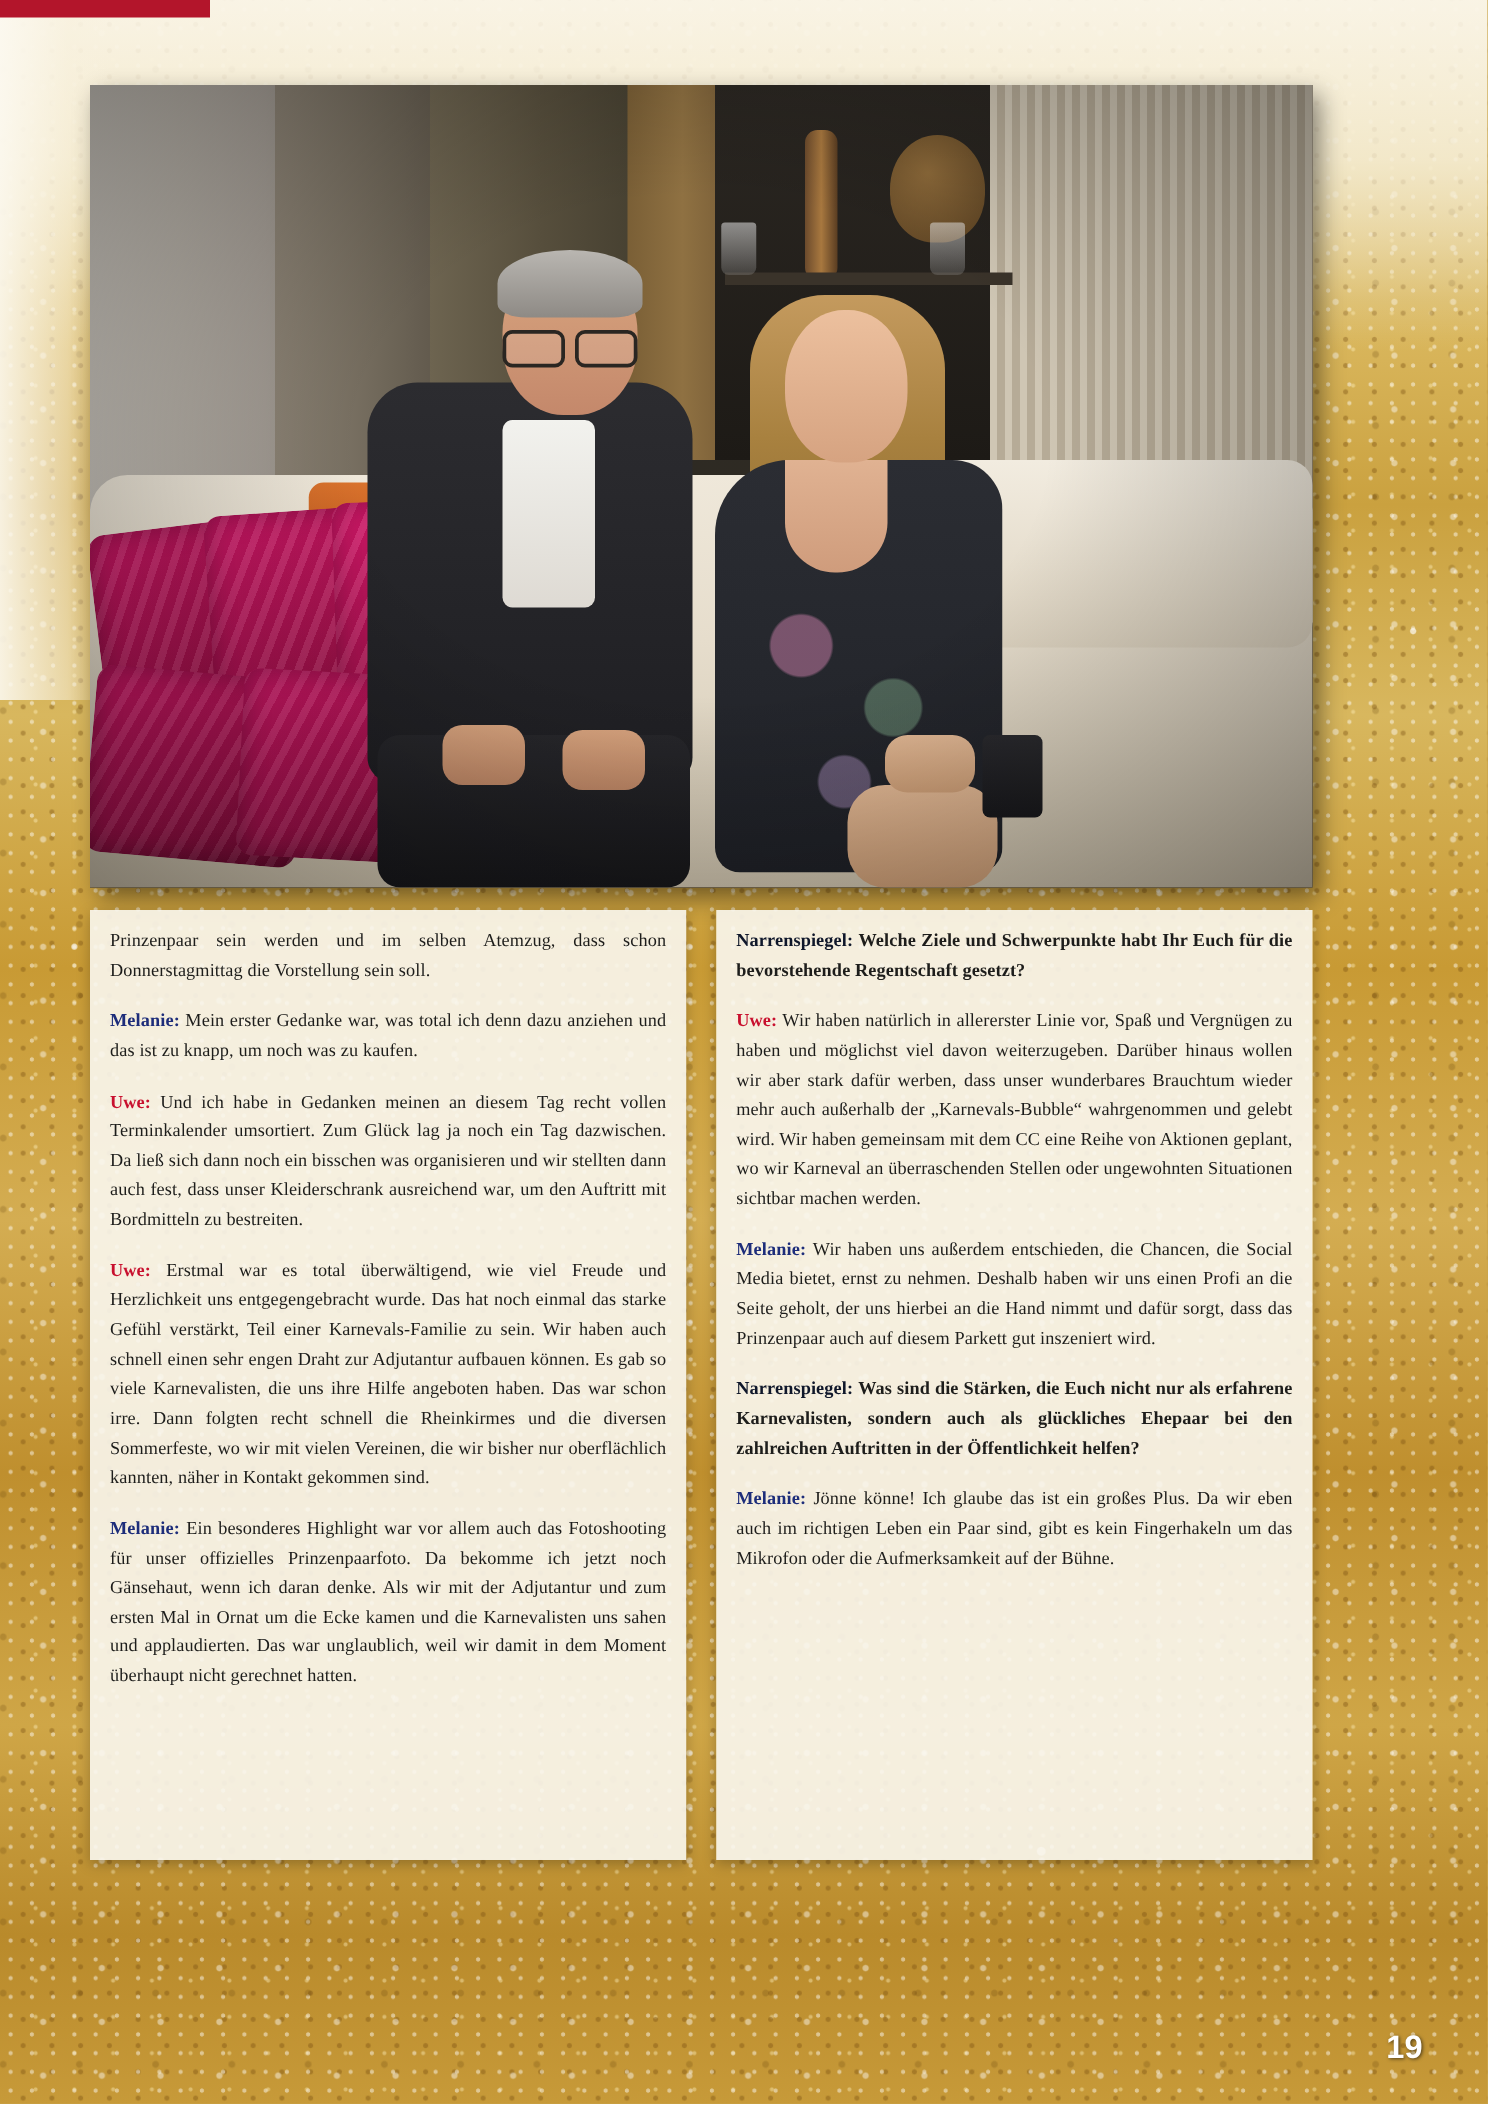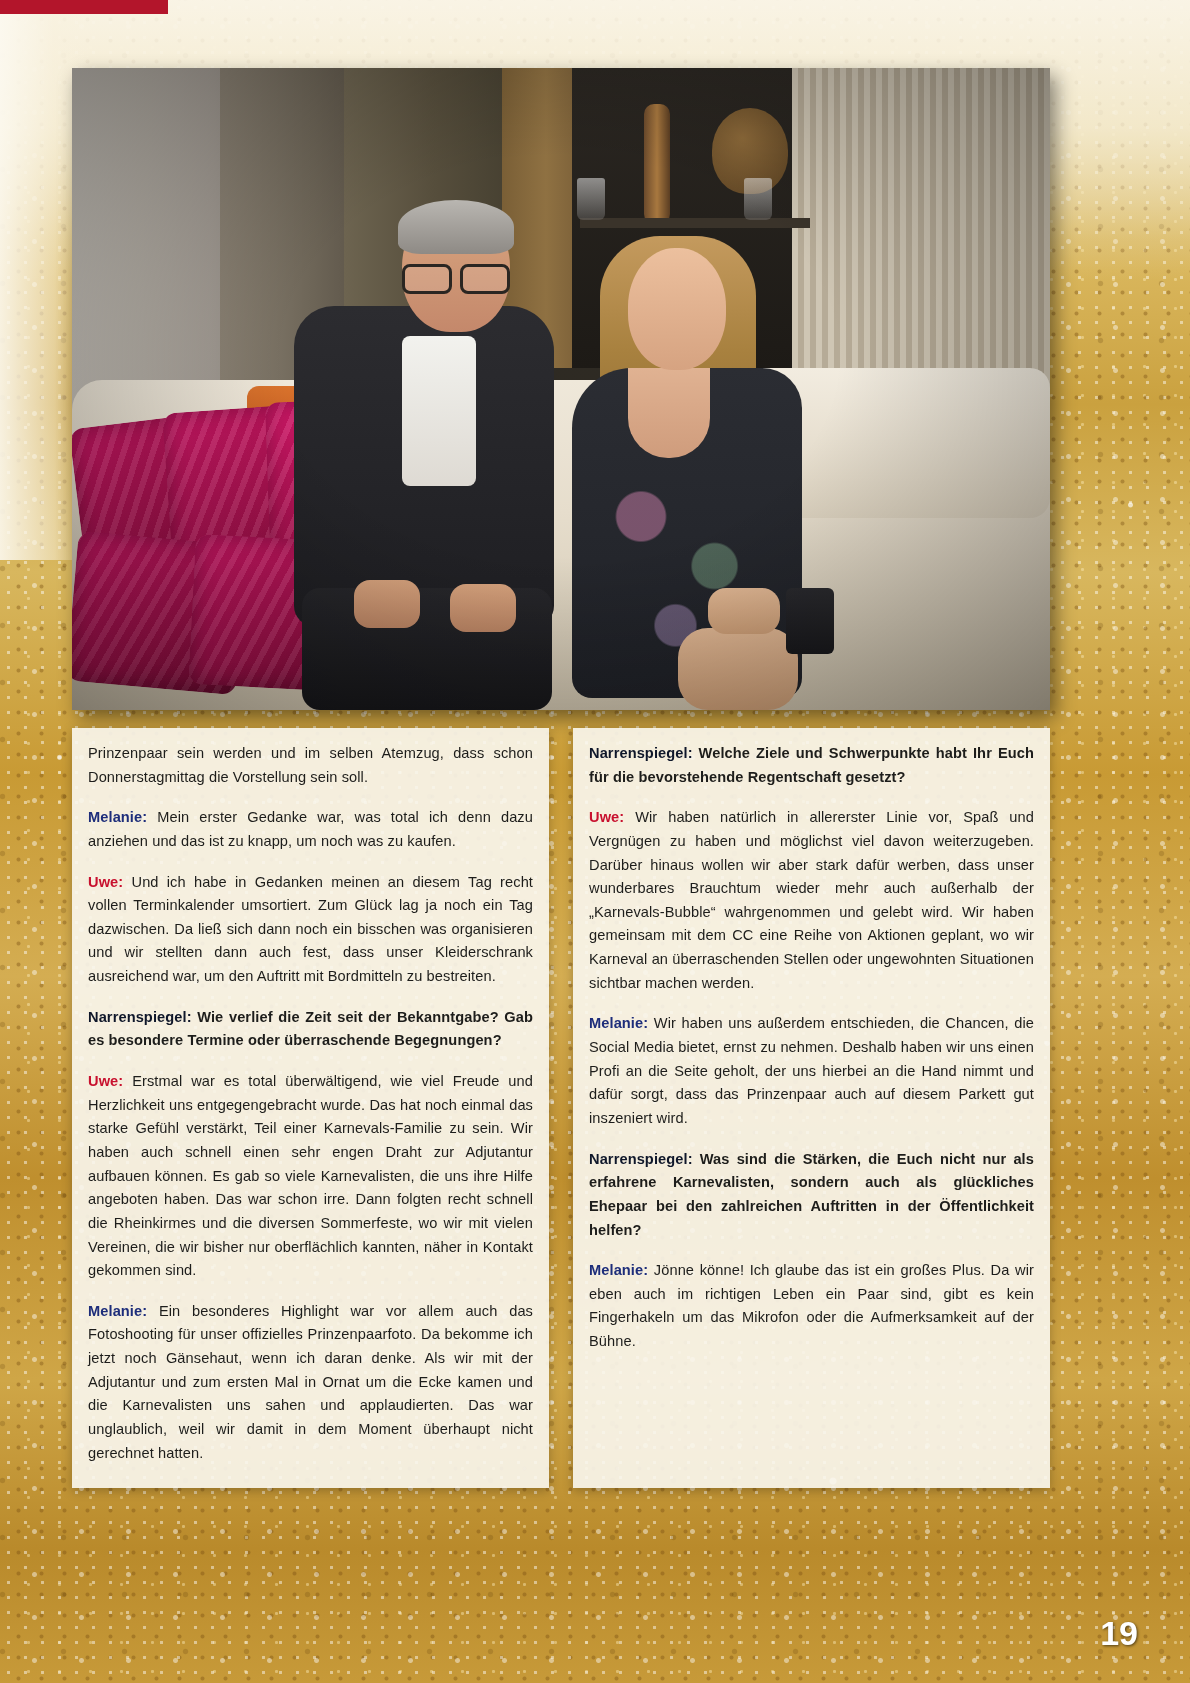--- a/index.html
+++ b/index.html
@@ -285,36 +285,36 @@
   }
   .col.left { height: 760px; }
   .col.right { height: 760px; }
 
   p.para {
     margin: 0 0 17px 0;
     font-size: 14.6px;
     line-height: 1.62;
     color: #1d1d1b;
     text-align: justify;
-    font-family: Liberation Sans, sans-serif;
+    font-family: Liberation Serif, serif;
     letter-spacing: 0.1px;
   }
   p.para:last-child { margin-bottom: 0; }
   .spk { font-weight: bold; }
   .spk.uwe { color: #c8102e; }
   .spk.melanie { color: #1d2d7a; }
   .spk.narr { color: #0f172a; }
   .q { font-weight: bold; color: #1d1d1b; }
 
   
   .page-number {
     position: absolute;
     right: 52px;
     bottom: 30px;
-    font-size: 34px;
+    font-size: 26px;
     font-weight: bold;
     color: #ffffff;
     text-shadow: 1px 1px 3px rgba(0,0,0,0.6);
     font-family: "Liberation Sans", sans-serif;
   }
 </style>
 </head>
 <body>
 
 <div class="page">
@@ -370,21 +370,20 @@
 
       <div class="photo-vignette"></div>
     </div>
   </div>
 
   <div class="columns">
     <div class="col left" id="col-left">
         <p class="para"><span>Prinzenpaar sein werden und im selben Atemzug, dass schon Donnerstagmittag die Vorstellung sein soll.</span></p>
         <p class="para"><span class="spk melanie">Melanie:</span> <span>Mein erster Gedanke war, was total ich denn dazu anziehen und das ist zu knapp, um noch was zu kaufen.</span></p>
         <p class="para"><span class="spk uwe">Uwe:</span> <span>Und ich habe in Gedanken meinen an diesem Tag recht vollen Terminkalender umsortiert. Zum Glück lag ja noch ein Tag dazwischen. Da ließ sich dann noch ein bisschen was organisieren und wir stellten dann auch fest, dass unser Kleiderschrank ausreichend war, um den Auftritt mit Bordmitteln zu bestreiten.</span></p>
-        <p class="para"><span class="spk narr">Narrenspiegel:</span> <span class="q">Wie verlief die Zeit seit der Bekanntgabe? Gab es besondere Termine oder überraschende Begegnungen?</span></p>
         <p class="para"><span class="spk uwe">Uwe:</span> <span>Erstmal war es total überwältigend, wie viel Freude und Herzlichkeit uns entgegengebracht wurde. Das hat noch einmal das starke Gefühl verstärkt, Teil einer Karnevals-Familie zu sein. Wir haben auch schnell einen sehr engen Draht zur Adjutantur aufbauen können. Es gab so viele Karnevalisten, die uns ihre Hilfe angeboten haben. Das war schon irre. Dann folgten recht schnell die Rheinkirmes und die diversen Sommerfeste, wo wir mit vielen Vereinen, die wir bisher nur oberflächlich kannten, näher in Kontakt gekommen sind.</span></p>
         <p class="para"><span class="spk melanie">Melanie:</span> <span>Ein besonderes Highlight war vor allem auch das Fotoshooting für unser offizielles Prinzenpaarfoto. Da bekomme ich jetzt noch Gänsehaut, wenn ich daran denke. Als wir mit der Adjutantur und zum ersten Mal in Ornat um die Ecke kamen und die Karnevalisten uns sahen und applaudierten. Das war unglaublich, weil wir damit in dem Moment überhaupt nicht gerechnet hatten.</span></p>
       </div>
     <div class="col right" id="col-right">
         <p class="para"><span class="spk narr">Narrenspiegel:</span> <span class="q">Welche Ziele und Schwerpunkte habt Ihr Euch für die bevorstehende Regentschaft gesetzt?</span></p>
         <p class="para"><span class="spk uwe">Uwe:</span> <span>Wir haben natürlich in allererster Linie vor, Spaß und Vergnügen zu haben und möglichst viel davon weiterzugeben. Darüber hinaus wollen wir aber stark dafür werben, dass unser wunderbares Brauchtum wieder mehr auch außerhalb der „Karnevals-Bubble“ wahrgenommen und gelebt wird. Wir haben gemeinsam mit dem CC eine Reihe von Aktionen geplant, wo wir Karneval an überraschenden Stellen oder ungewohnten Situationen sichtbar machen werden.</span></p>
         <p class="para"><span class="spk melanie">Melanie:</span> <span>Wir haben uns außerdem entschieden, die Chancen, die Social Media bietet, ernst zu nehmen. Deshalb haben wir uns einen Profi an die Seite geholt, der uns hierbei an die Hand nimmt und dafür sorgt, dass das Prinzenpaar auch auf diesem Parkett gut inszeniert wird.</span></p>
         <p class="para"><span class="spk narr">Narrenspiegel:</span> <span class="q">Was sind die Stärken, die Euch nicht nur als erfahrene Karnevalisten, sondern auch als glückliches Ehepaar bei den zahlreichen Auftritten in der Öffentlichkeit helfen?</span></p>
         <p class="para"><span class="spk melanie">Melanie:</span> <span>Jönne könne! Ich glaube das ist ein großes Plus. Da wir eben auch im richtigen Leben ein Paar sind, gibt es kein Fingerhakeln um das Mikrofon oder die Aufmerksamkeit auf der Bühne.</span></p>
       </div>

